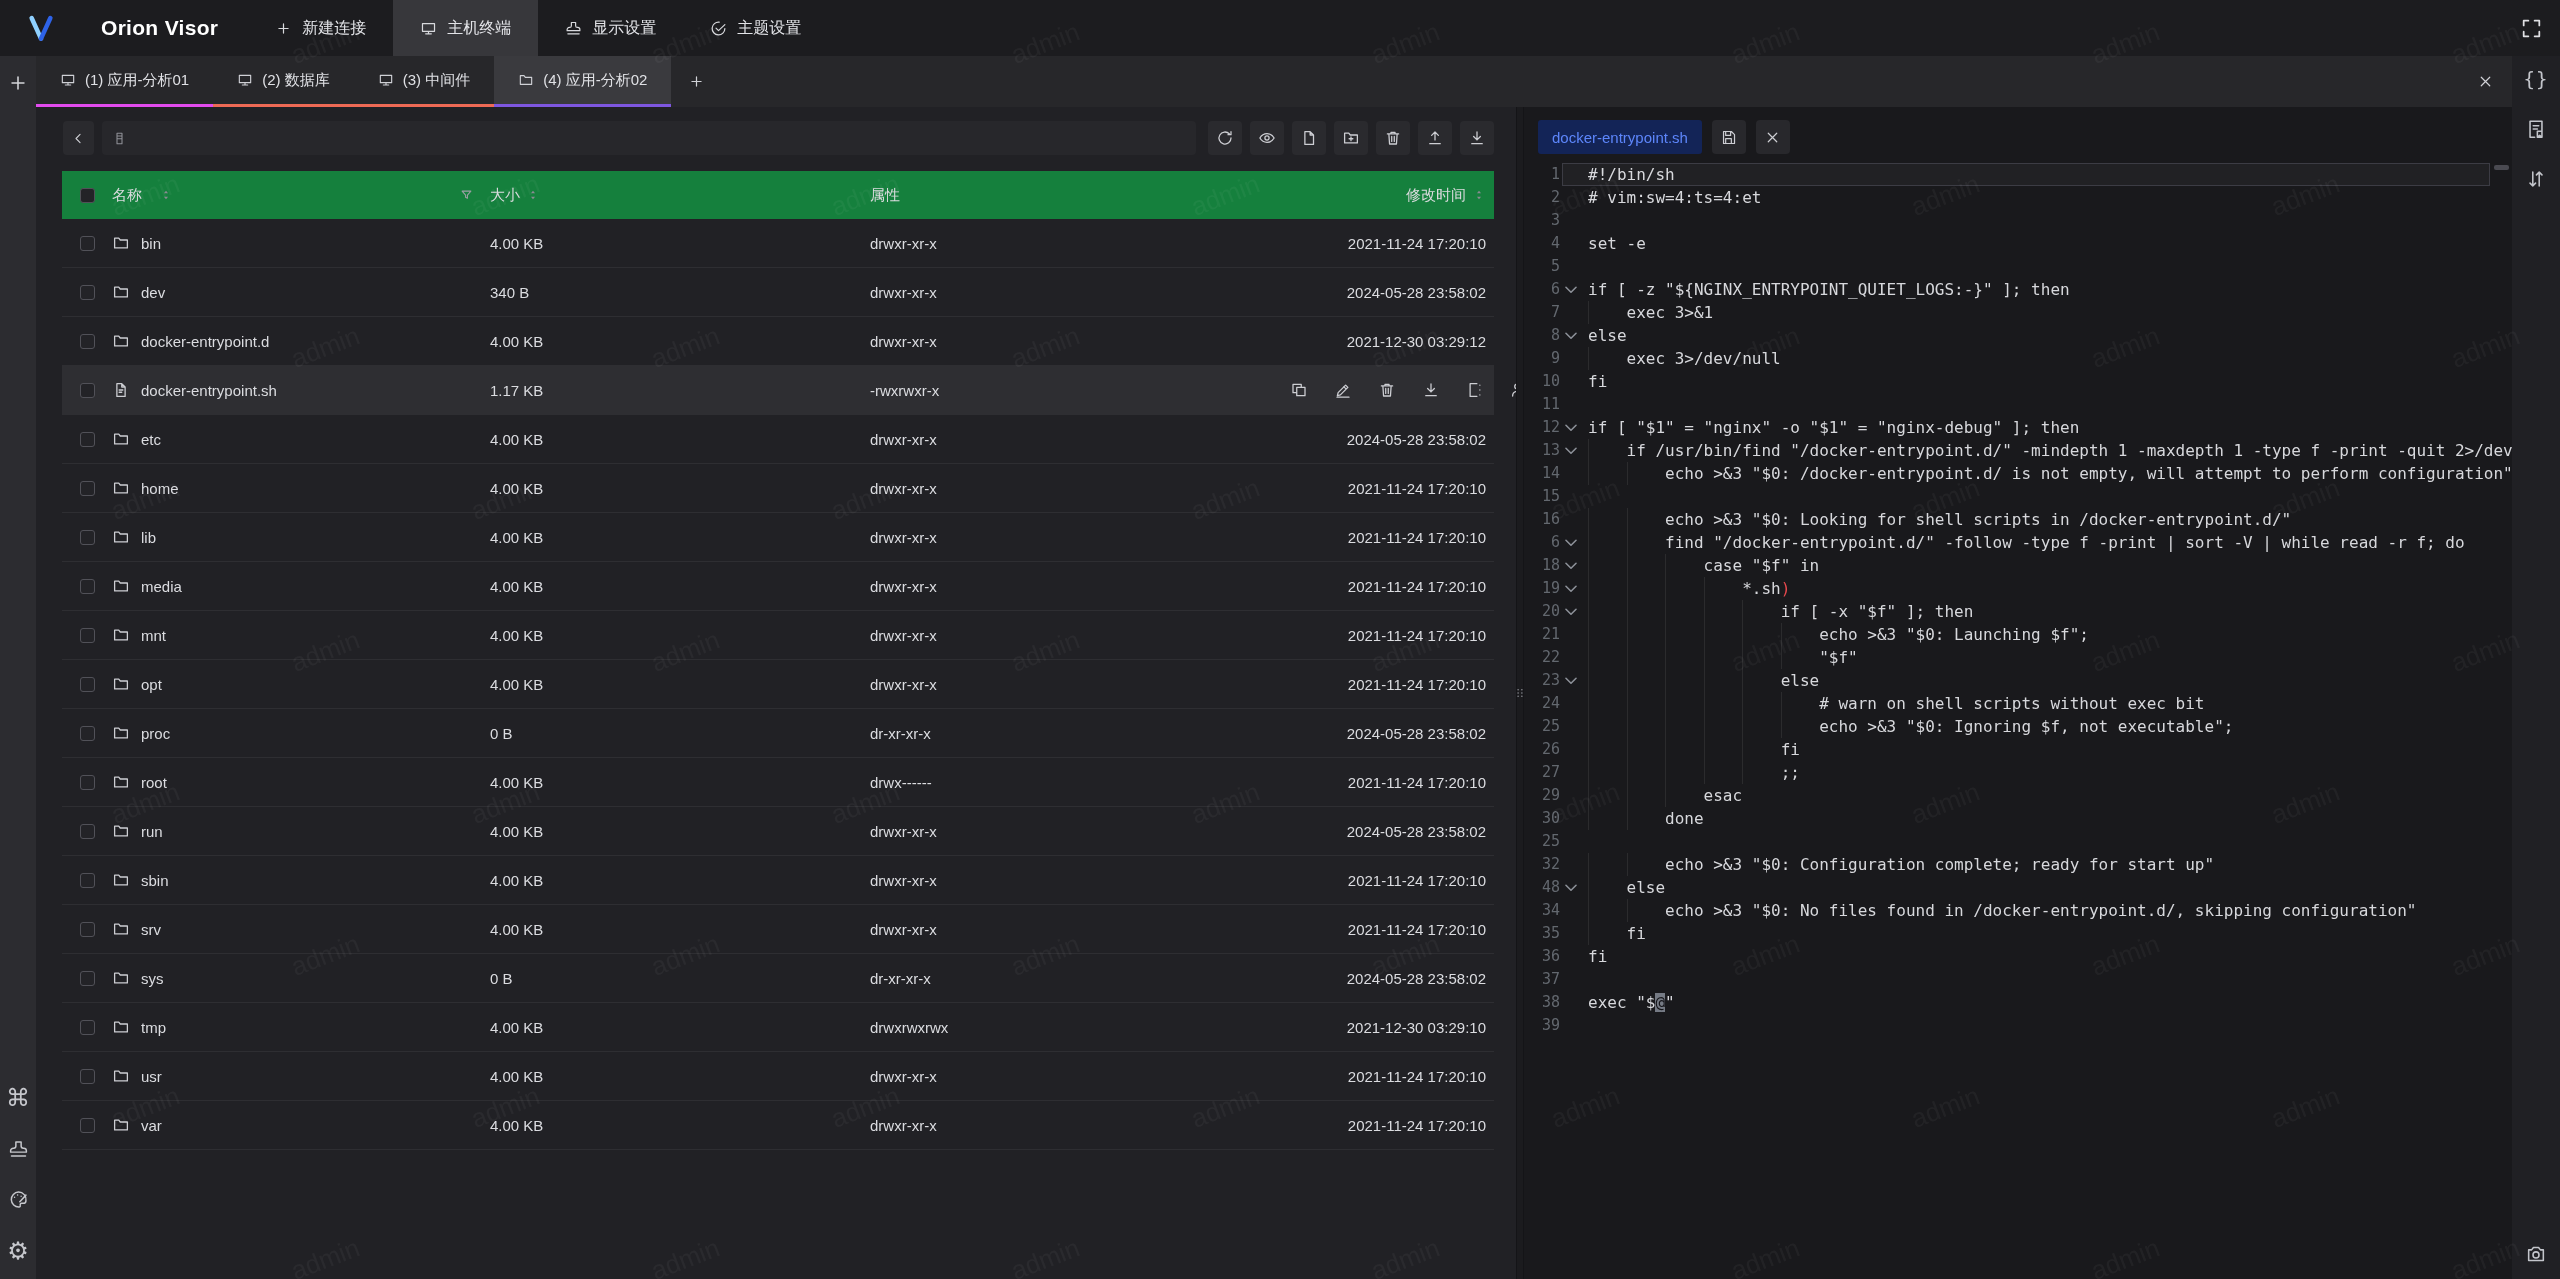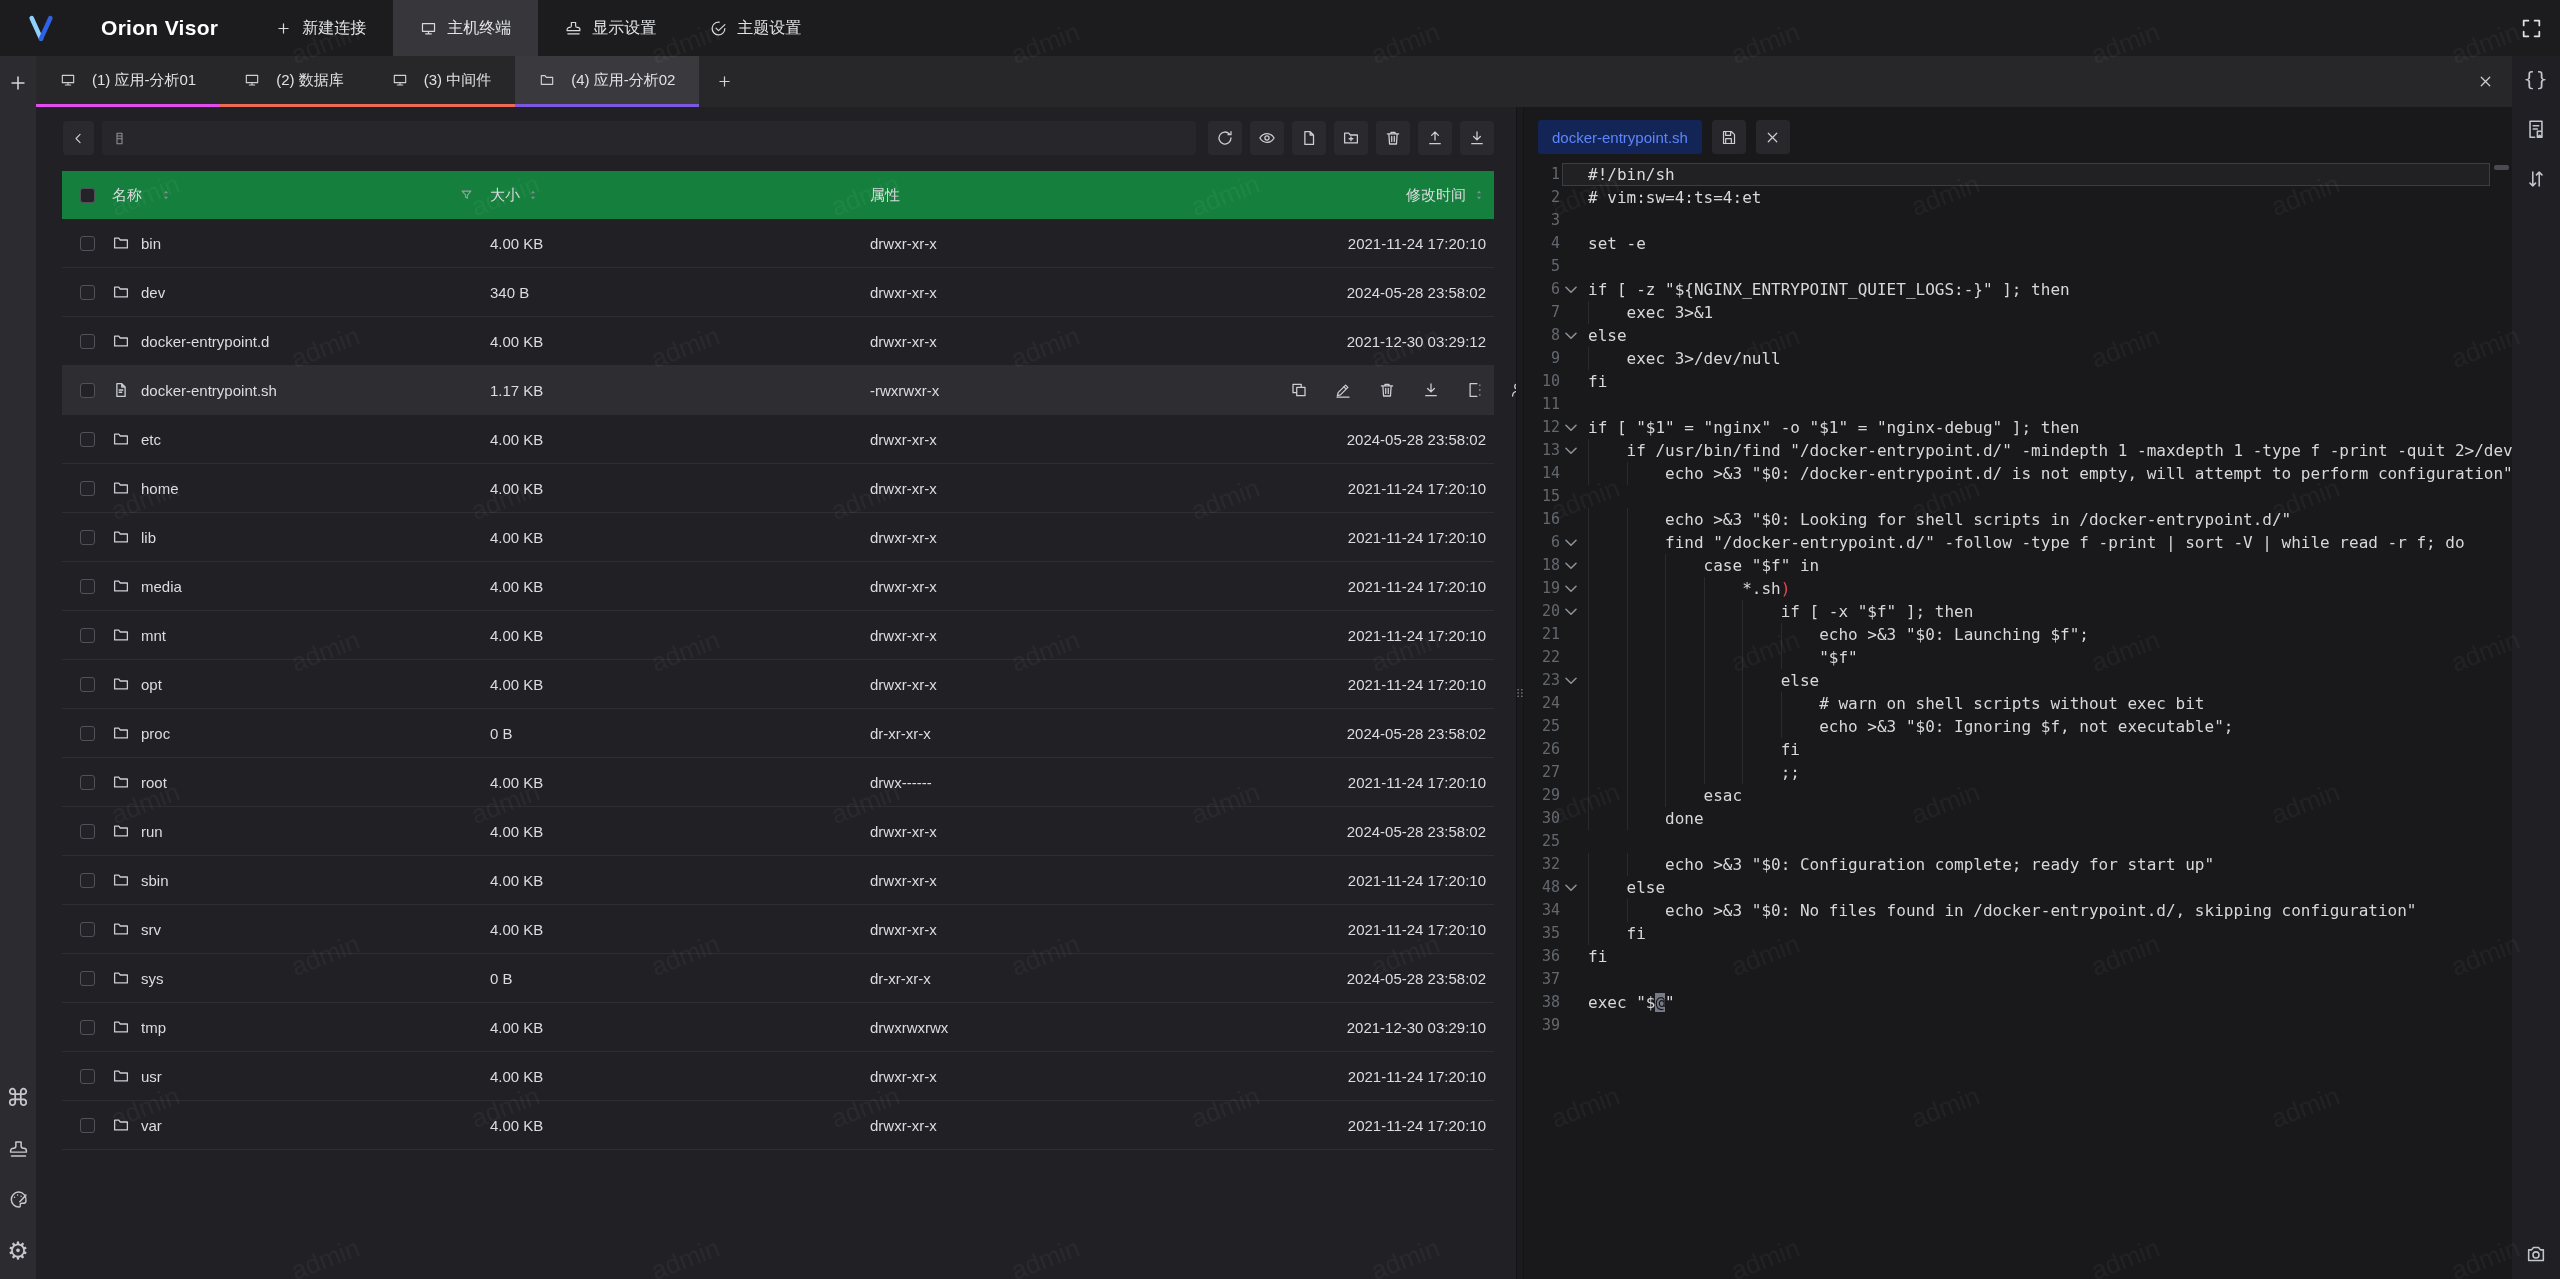--- a/index.html
+++ b/index.html
@@ -22,21 +22,21 @@
   .lrail .plus{margin-top:16px;width:22px;height:22px;color:#d4d5d9;}
   .lrail .bottom{margin-top:auto;display:flex;flex-direction:column;gap:29px;margin-bottom:16px;align-items:center;}
   .lrail .bottom .glyph{font-size:24px;line-height:24px;color:#c6c7cc;font-family:"DejaVu Sans",sans-serif;}
   .lrail .bottom .sic{width:21px;height:21px;color:#c6c7cc;}
   .rrail{position:absolute;right:0;top:56px;width:48px;bottom:0;background:#202024;display:flex;flex-direction:column;align-items:center;padding-top:12px;box-sizing:border-box;gap:28px;z-index:2;}
   .rrail .braces{font-family:"DejaVu Sans Mono",monospace;font-size:19px;color:#c3c5cb;letter-spacing:1px;}
   .rrail .sic{width:22px;height:22px;color:#c3c5cb;}
   .rrail .cam{margin-top:auto;margin-bottom:14px;}
   
   .tabbar{position:absolute;left:36px;top:56px;height:51px;right:48px;background:#27272a;display:flex;align-items:stretch;z-index:2;}
-  .tab{display:flex;align-items:center;gap:16px;padding:0 24px;font-size:15px;color:#e0e1e5;border-bottom:3px solid transparent;box-sizing:border-box;}
+  .tab{display:flex;align-items:center;gap:9px;padding:0 24px;font-size:15px;color:#e0e1e5;border-bottom:3px solid transparent;box-sizing:border-box;}
   .tab.active{background:#3a3a3e;}
   .tab .ticon{width:16px;height:16px;color:#d0d1d6;}
   .tab-add{width:50px;display:flex;align-items:center;justify-content:center;color:#d0d1d6;}
   .tab-add .sic{width:17px;height:17px;}
   .tabbar-close{margin-left:auto;align-self:center;margin-right:18px;width:17px;height:17px;color:#d0d1d6;}
   
   .fpanel{position:absolute;left:36px;top:107px;width:1480px;bottom:0;background:#212125;z-index:1;}
   .fp-toolbar{display:flex;align-items:center;margin:14px 22px 0 27px;gap:8px;height:34px;}
   .back{width:31px;height:34px;background:#2a2a2e;border-radius:4px;display:flex;align-items:center;justify-content:center;color:#d0d1d6;flex:none;}
   .back .sic{width:15px;height:15px;}

